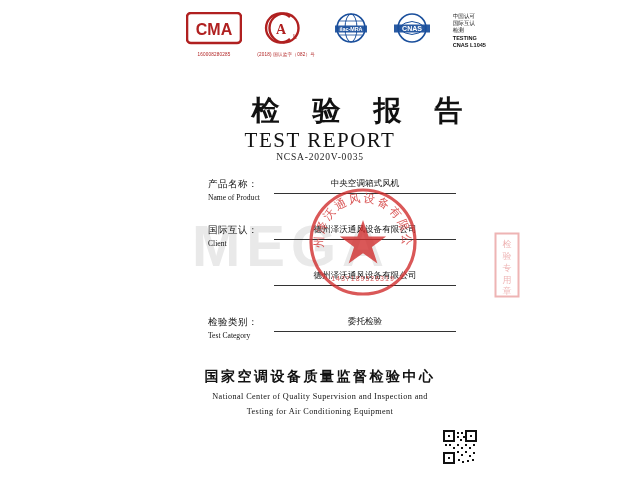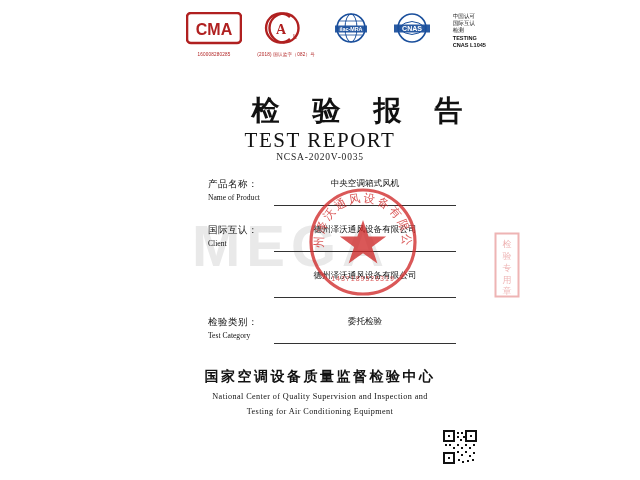--- a/index.html
+++ b/index.html
@@ -134,21 +134,21 @@
   .field-value {
     position: absolute;
     left: 66px;
     top: 0;
     width: 182px;
     text-align: center;
     font-family: "Liberation Sans", sans-serif;
     font-size: 8.6px;
     color: #111;
     white-space: nowrap;
-    padding-bottom: 15px;
+    padding-bottom: 3px;
     border-bottom: 1px solid #333;
   }
 
   
   .footer {
     position: absolute;
     top: 368px;
     left: 0;
     width: 640px;
     text-align: center;

